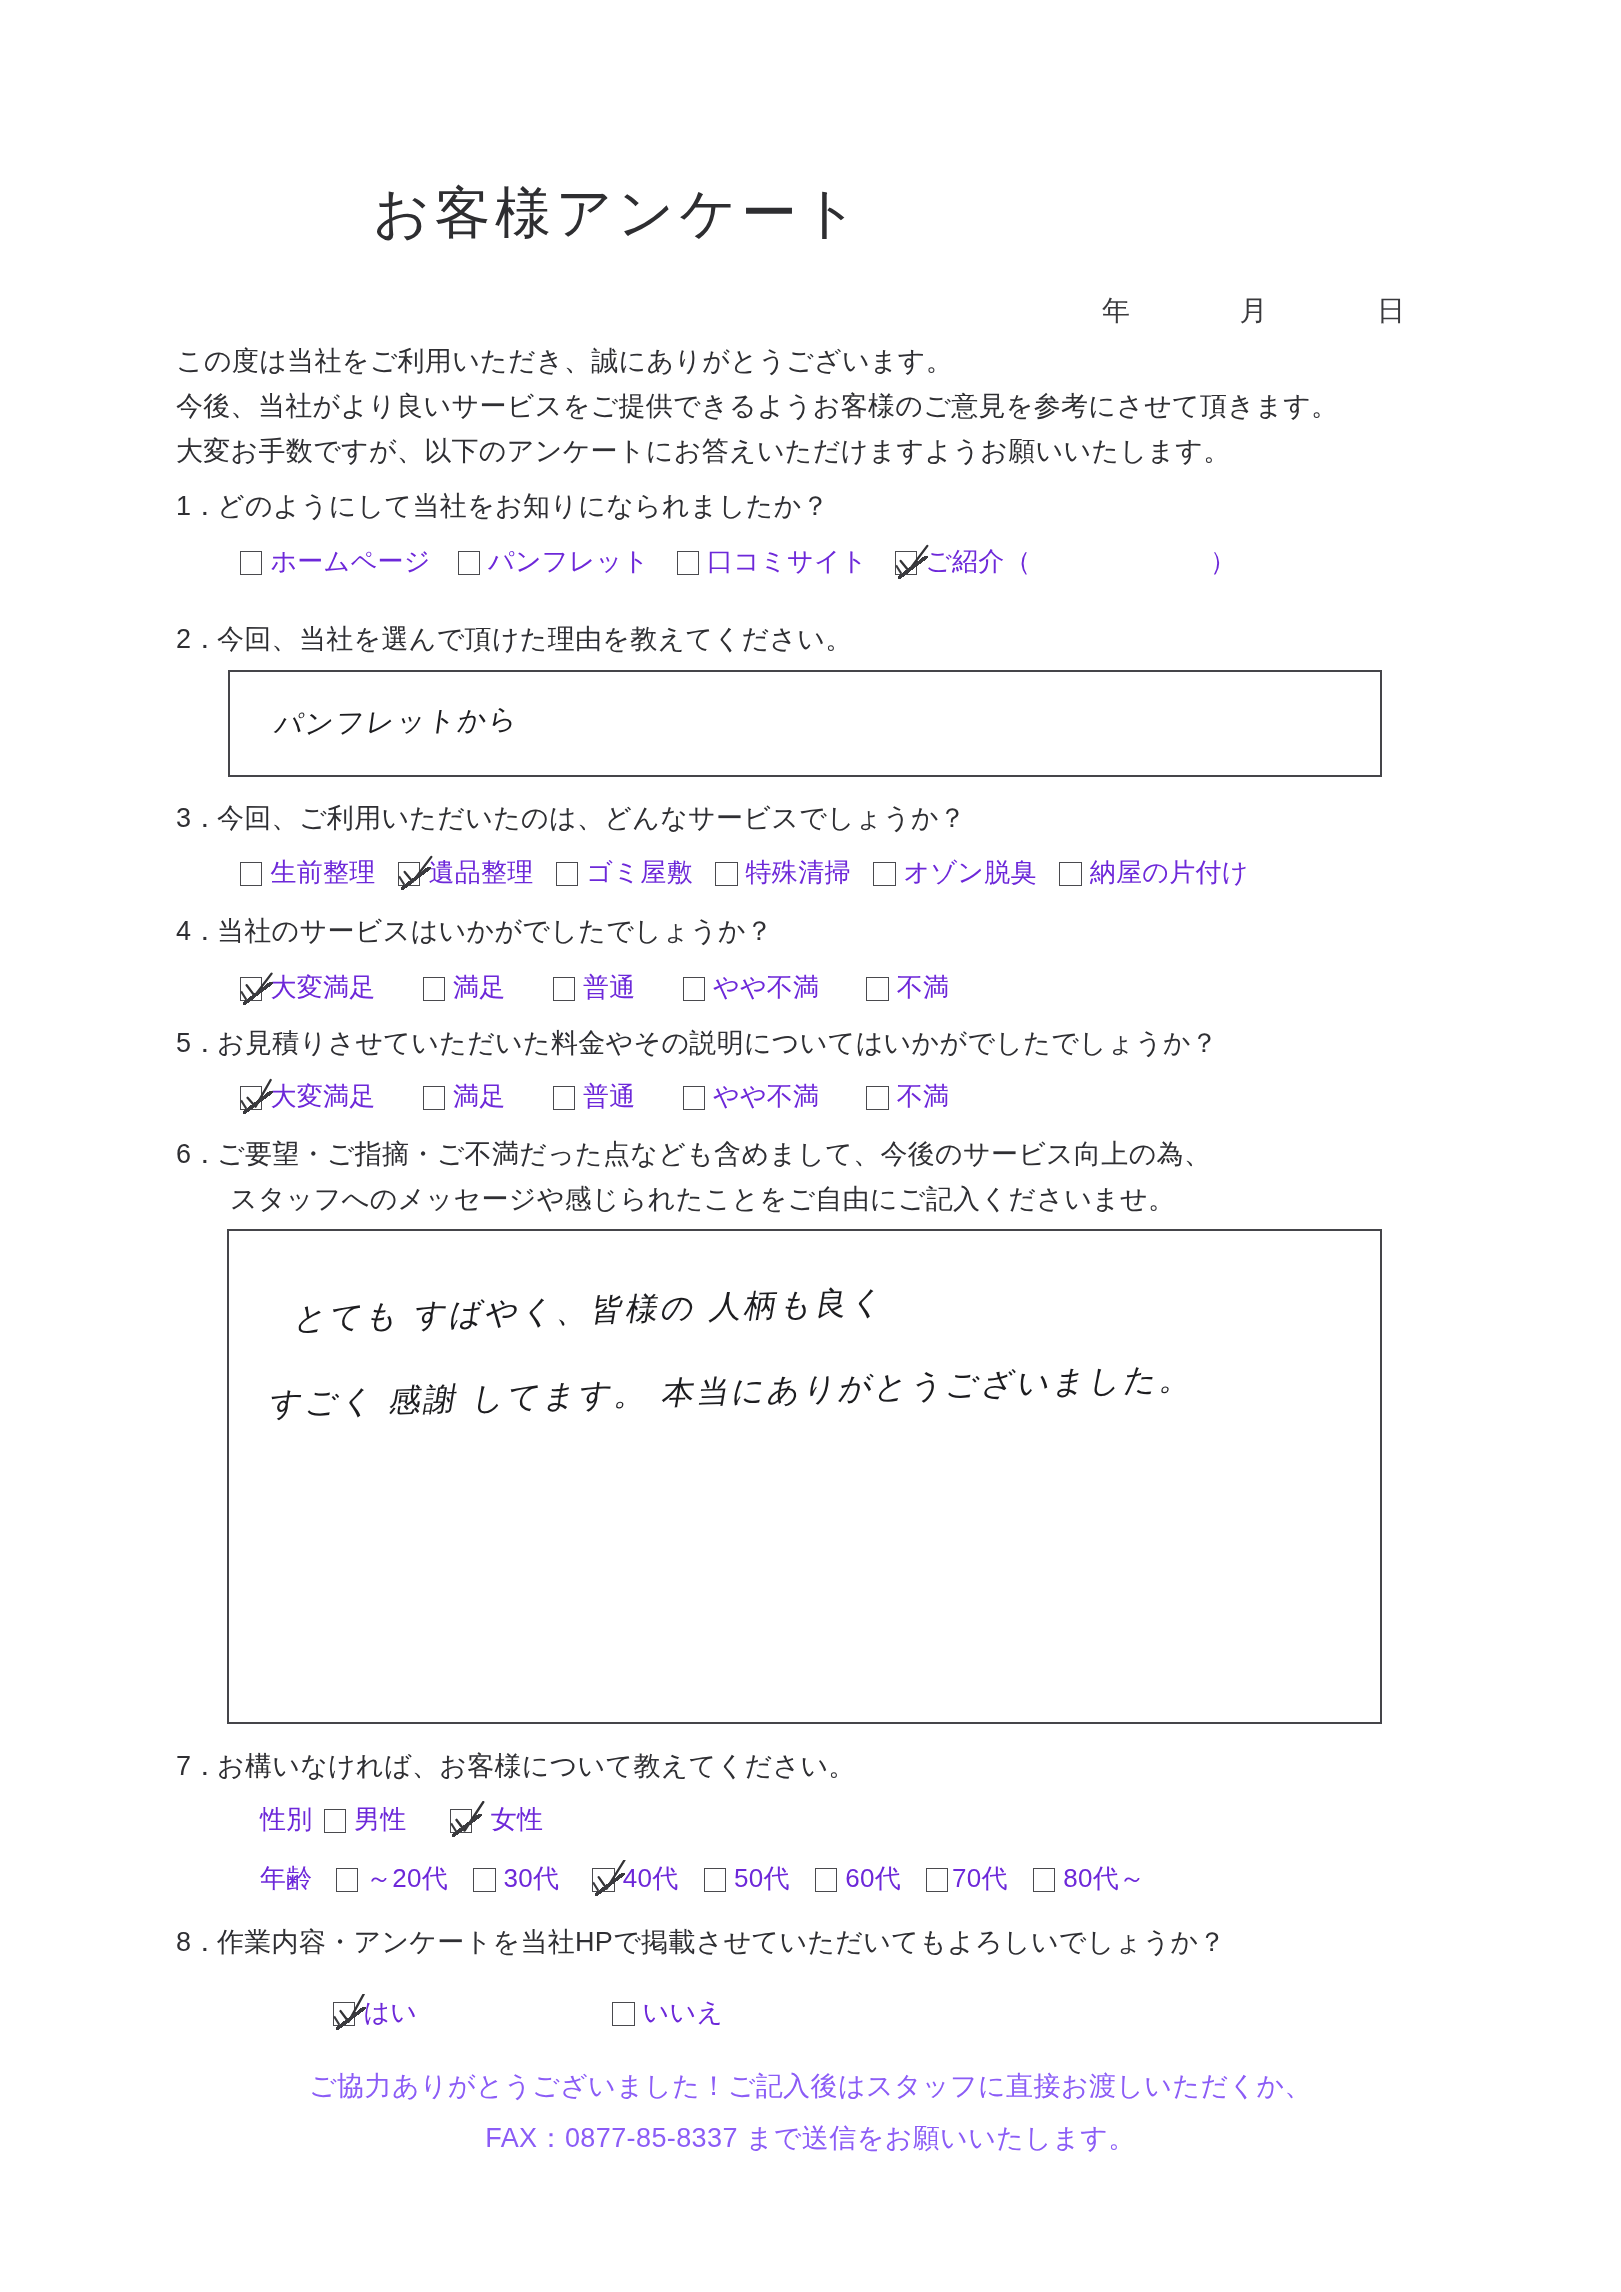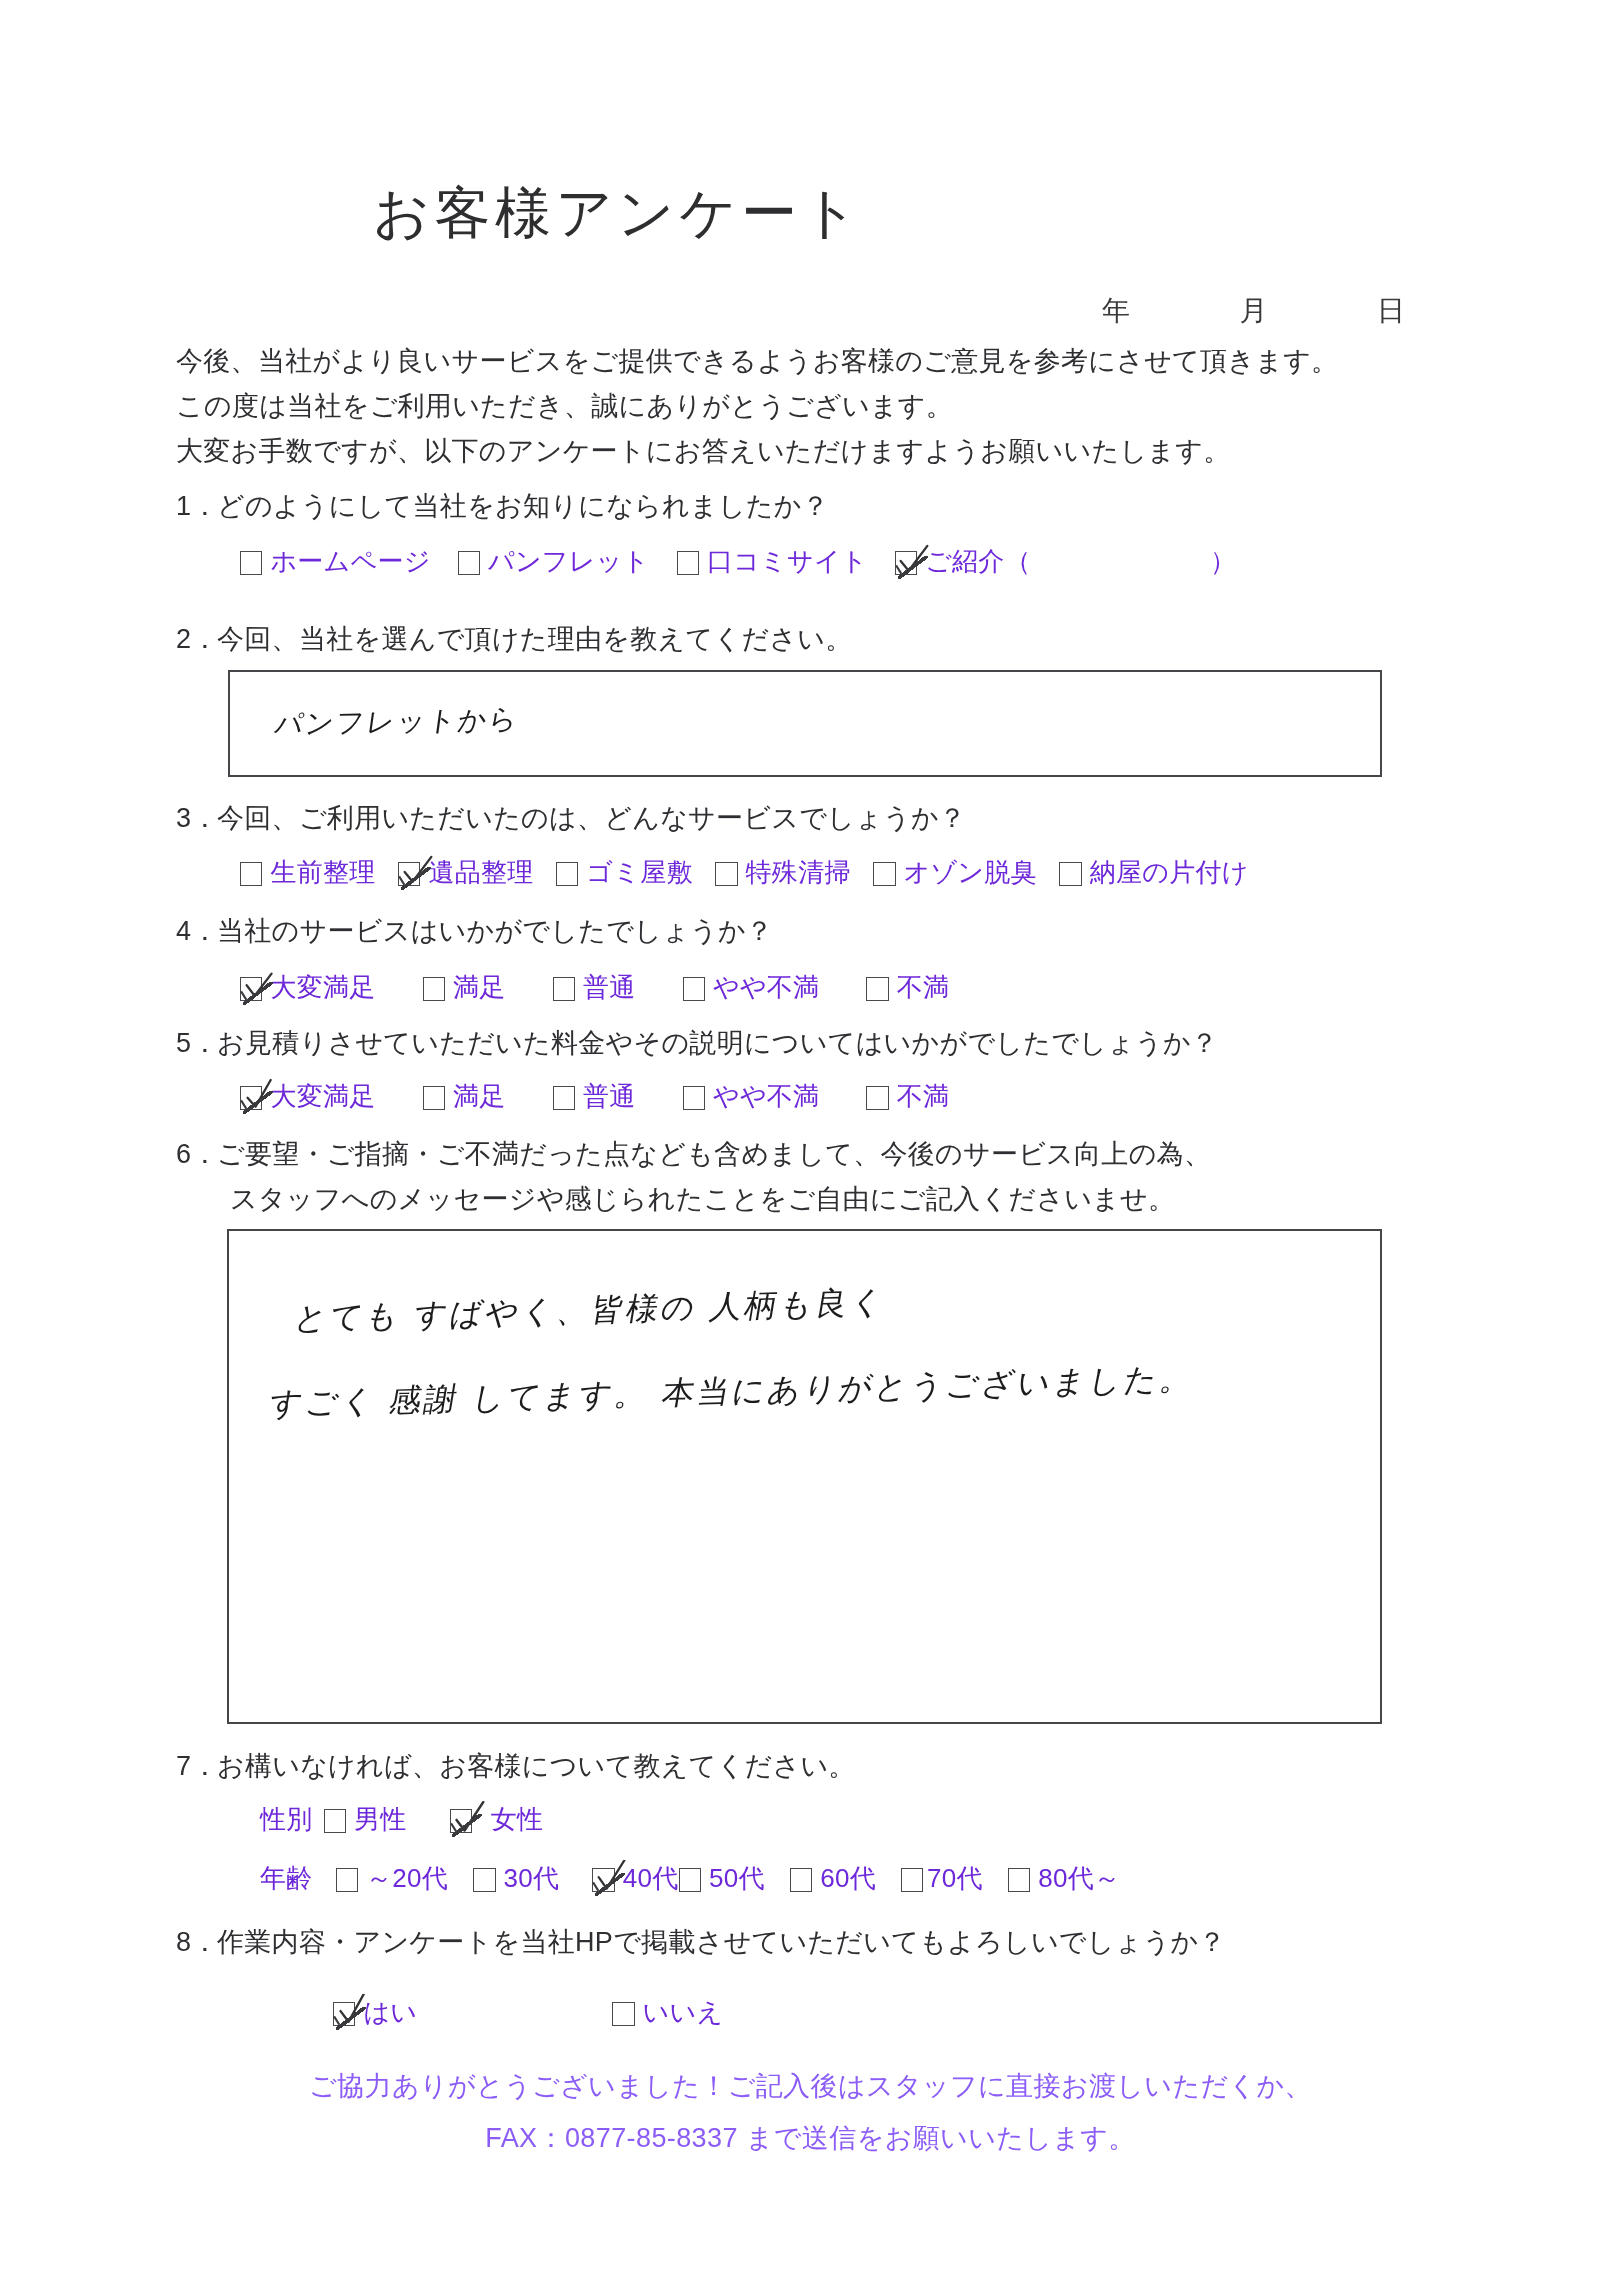--- a/index.html
+++ b/index.html
@@ -178,22 +178,22 @@
     <span class="title-inner">お客様アンケート</span>
   </div>
 
   <div class="date-line">
     <span>年</span>
     <span>月</span>
     <span>日</span>
   </div>
 
   <div class="intro">
+    <div>この度は当社をご利用いただき、誠にありがとうございます。</div>
     <div>今後、当社がより良いサービスをご提供できるようお客様のご意見を参考にさせて頂きます。</div>
-    <div>この度は当社をご利用いただき、誠にありがとうございます。</div>
     <div>大変お手数ですが、以下のアンケートにお答えいただけますようお願いいたします。</div>
   </div>
 
   <div class="q" style="top:488px;">
     <span class="num">1．</span><span>どのようにして当社をお知りになられましたか？</span>
   </div>
   <div class="opts" style="left:240px; top:544px;">
     <span class="opt" style="margin-right:27px;">
       <span class="cbox"></span>
       <span class="lbl">ホームページ</span>
@@ -349,21 +349,21 @@
   <div class="opts" style="left:260px; top:1861px;justify-content:space-between;">
     <span class="lbl" style="margin-right:23px;">年齢</span>
     <span class="opt" style="margin-right:25px;">
       <span class="cbox"></span>
       <span class="lbl">～20代</span>
     </span>
     <span class="opt" style="margin-right:25px;">
       <span class="cbox"></span>
       <span class="lbl">30代</span>
     </span>
-    <span class="opt" style="padding-left:8px;">
+    <span class="opt" style="margin-right:25px;padding-left:8px;">
       <span class="cbox checked">
         <svg class="tick" viewBox="0 0 36 40">
           <path d="M3 19 L12 32 L32 0" fill="none" stroke="#333336" stroke-width="2.6" stroke-linecap="round" stroke-linejoin="round"></path>
         </svg>
       </span>
       <span class="lbl">40代</span>
     </span>
     <span class="opt" style="margin-right:25px;">
       <span class="cbox"></span>
       <span class="lbl">50代</span>

